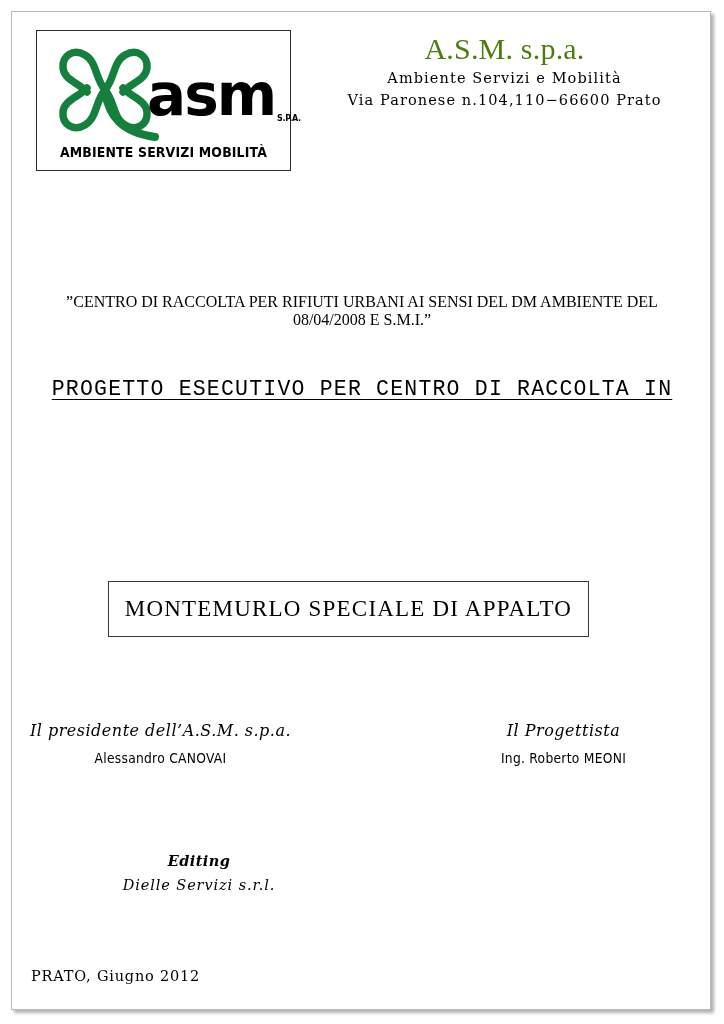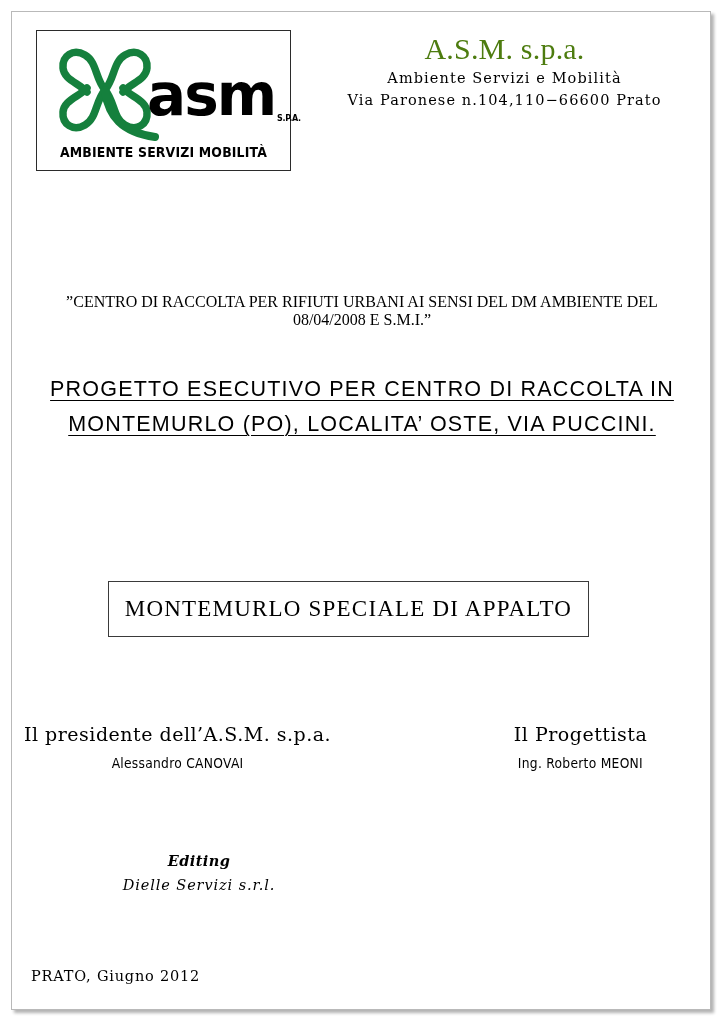--- a/index.html
+++ b/index.html
@@ -119,21 +119,21 @@
     width: 656px;
     text-align: center;
   }
 
   .title-underlined {
     position: absolute;
     left: 12px;
     top: 360px;
     width: 676px;
     text-align: center;
-    font-family: Liberation Sans, sans-serif;
+    font-family: Liberation Mono, monospace;
     font-size: 21.5px;
     letter-spacing: 1.2px;
     line-height: 1.62;
     color: #000000;
   }
   .title-underlined .ln {
     display: block;
     white-space: nowrap;
     text-decoration: underline;
     text-underline-offset: 4px;
@@ -172,24 +172,25 @@
   }
   .sig-col {
     flex: 1 1 50%;
     text-align: center;
   }
   .sig-col.left  { padding-right: 90px; }
   .sig-col.right { padding-left: 40px; }
 
   .sig-role {
     font-family: "DejaVu Serif", serif;
-    font-size: 19px;
+    font-size: 16px;
     letter-spacing: 0.5px;
     line-height: 1.8;
     white-space: nowrap;
+    font-style: italic;
   }
   .sig-name {
     font-family: "DejaVu Sans", sans-serif;
     font-size: 14px;
     letter-spacing: 0.3px;
     line-height: 1.8;
     transform: scaleX(0.88);
     white-space: nowrap;
   }
 
@@ -264,21 +265,20 @@
     <div class="hdr-sub">Via  Paronese  n.104,110−66600  Prato</div>
   </div>
 
   <div class="title-block">
     <span class="ln">”CENTRO  DI  RACCOLTA  PER  RIFIUTI  URBANI  AI  SENSI</span>
     <span class="ln">DEL  DM  AMBIENTE  DEL  08/04/2008  E  S.M.I.”</span>
   </div>
 
   <div class="title-underlined">
     <span class="ln">PROGETTO  ESECUTIVO  PER  CENTRO  DI  RACCOLTA  IN</span>
-    <span class="ln">MONTEMURLO  (PO),  LOCALITA’  OSTE,  VIA  PUCCINI.</span>
   </div>
 
   <div class="subtitle-box">
     <span class="subtitle-text">MONTEMURLO  SPECIALE  DI  APPALTO</span>
   </div>
 
   <div class="sig-row">
     <div class="sig-col left">
       <div class="sig-role">Il  presidente  dell’A.S.M.  s.p.a.</div>
       <div class="sig-name">Alessandro  CANOVAI</div>

